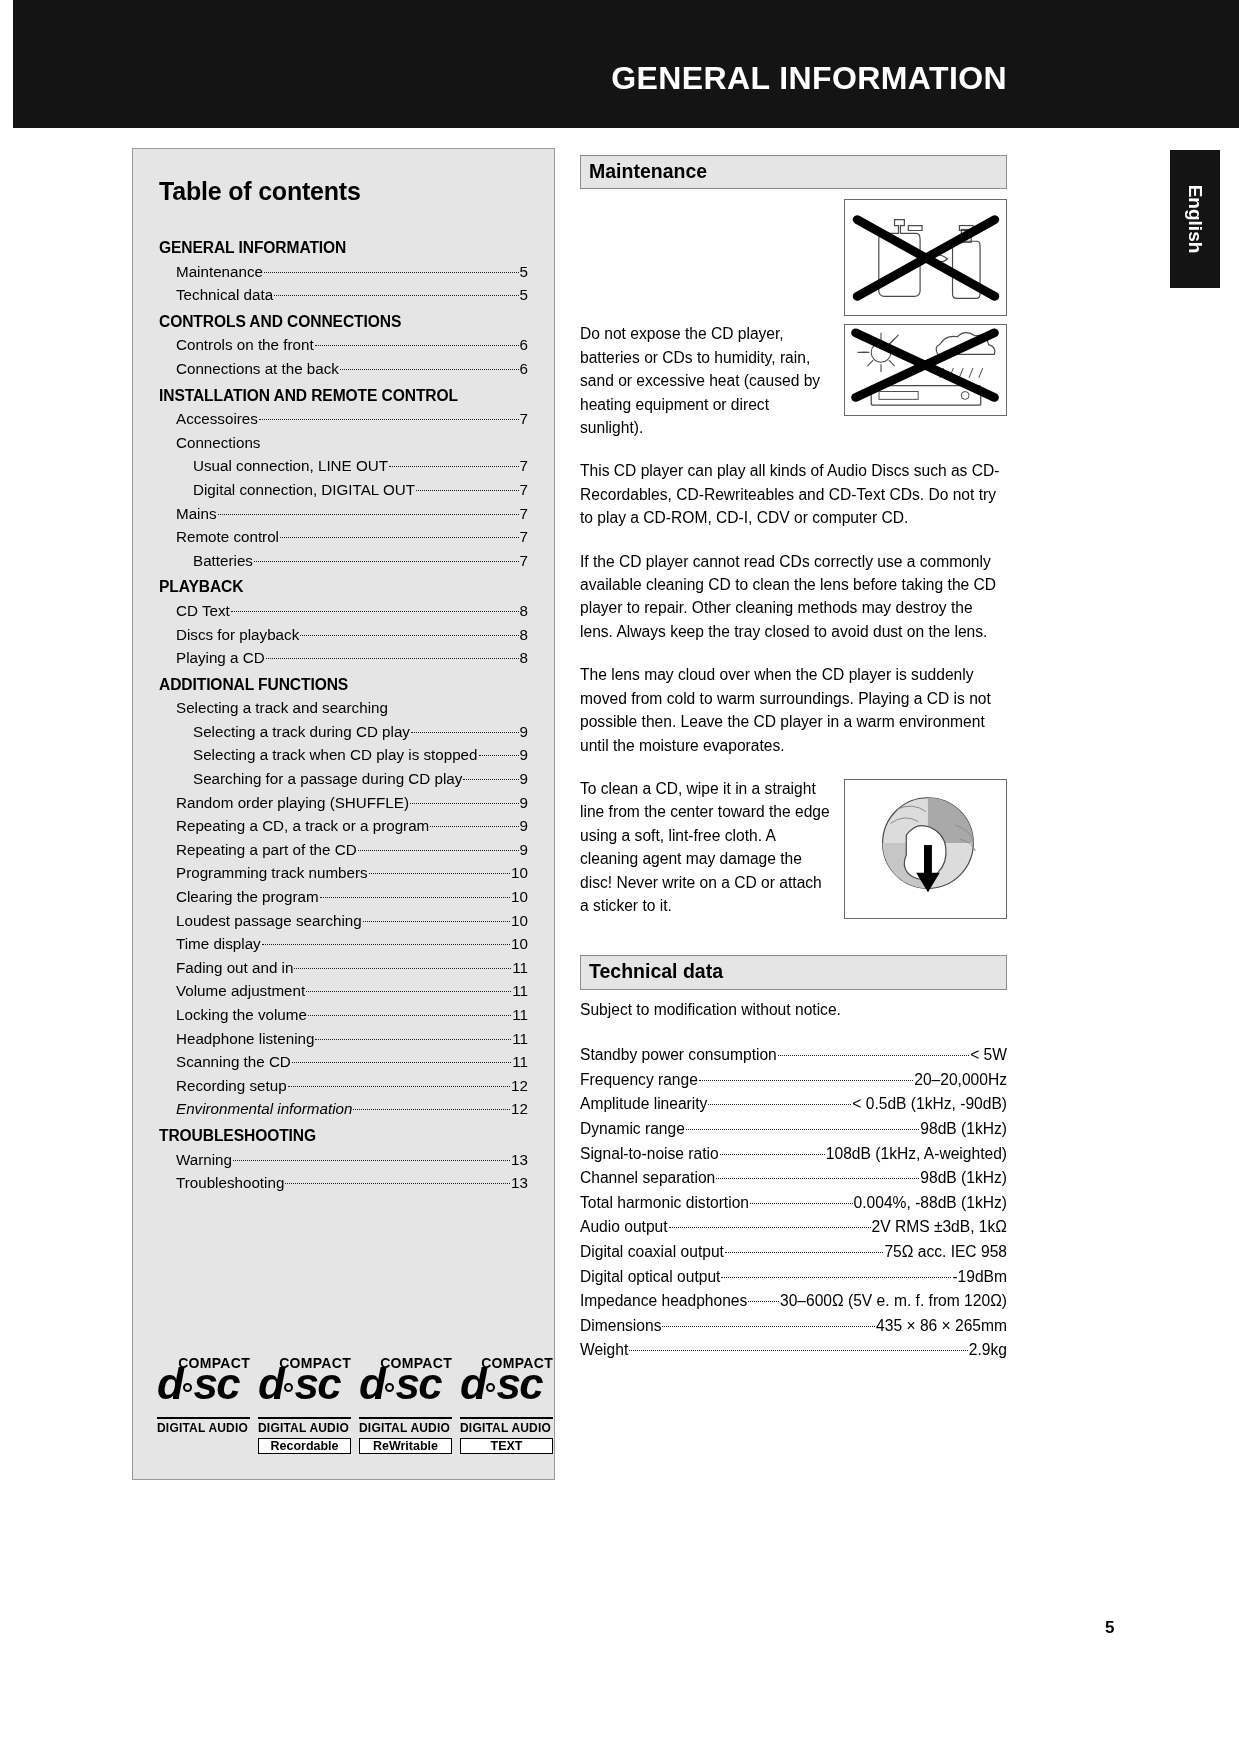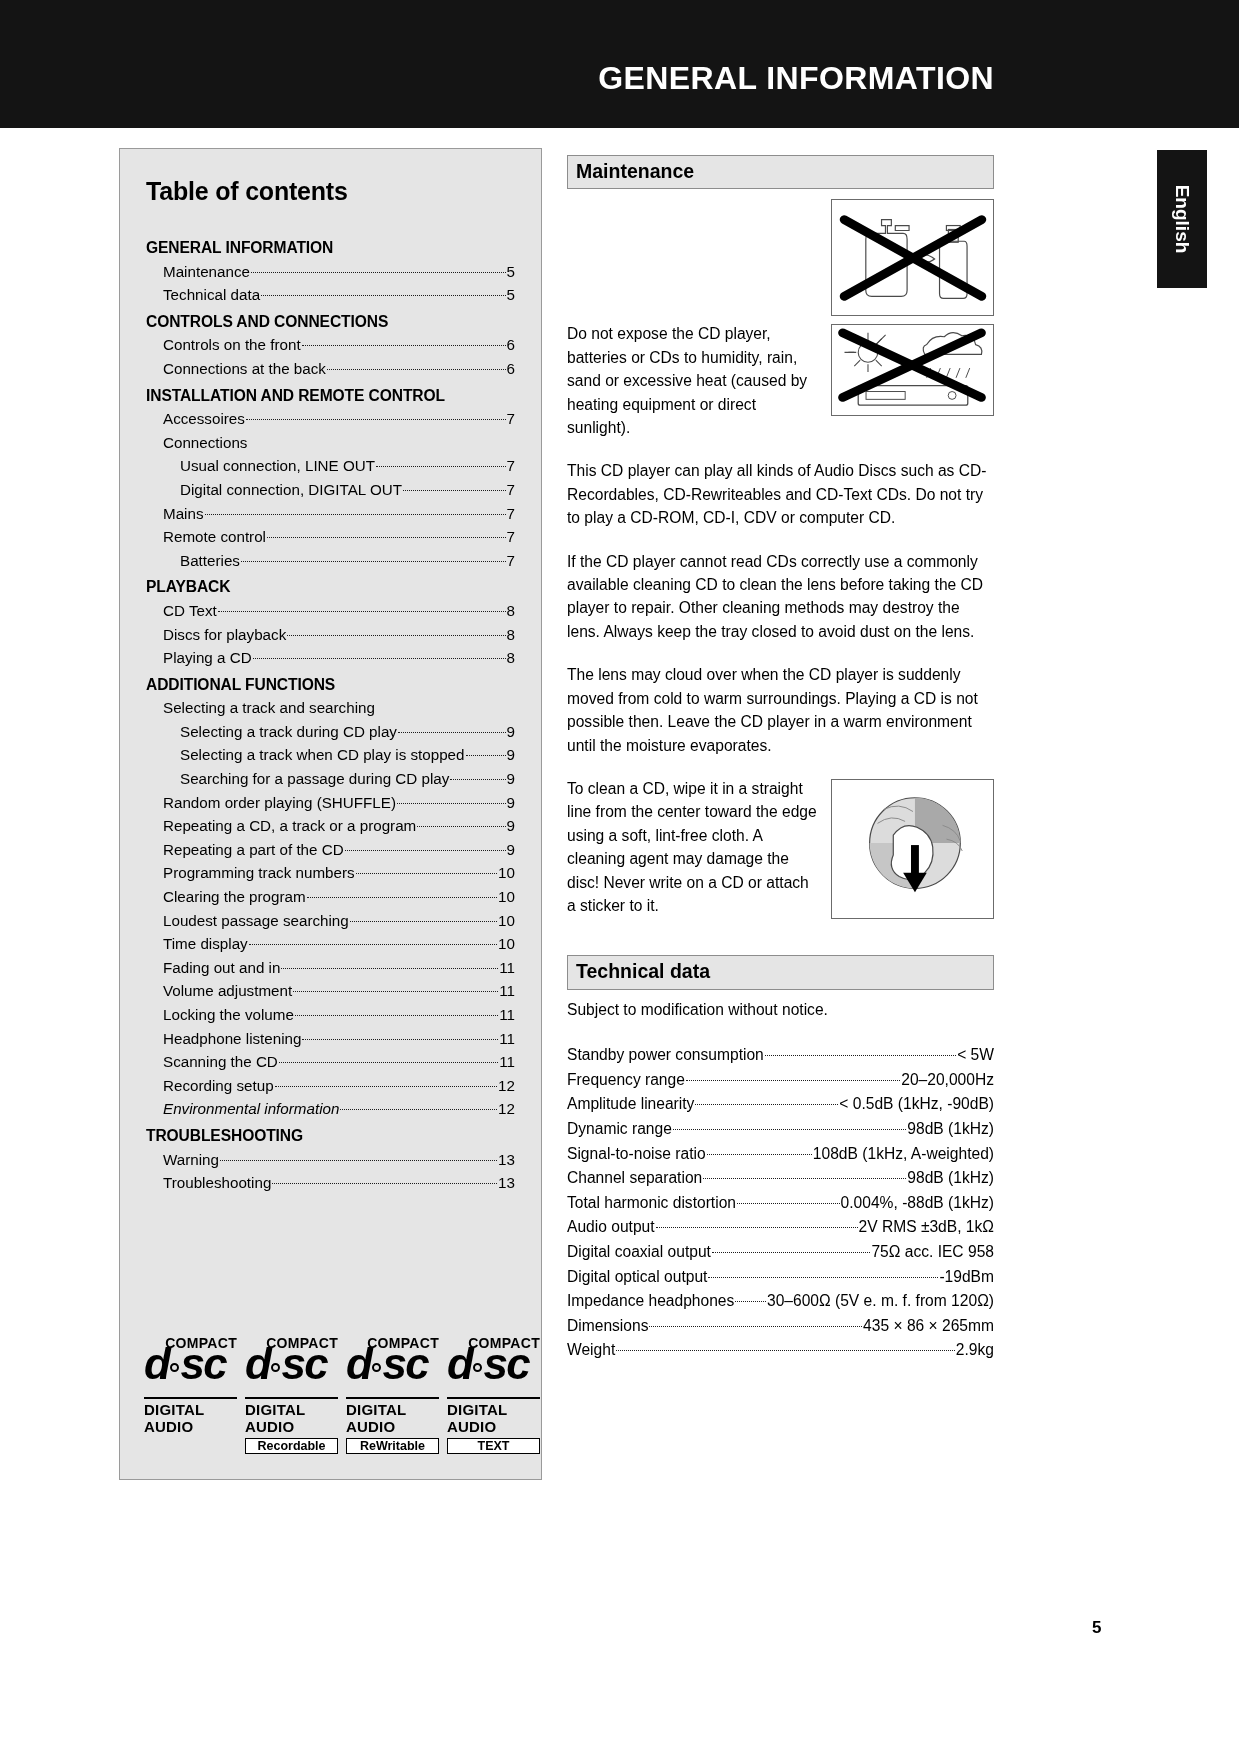--- a/index.html
+++ b/index.html
@@ -3,21 +3,21 @@
 <meta charset="utf-8">
 <style>
   * { box-sizing: border-box; margin: 0; padding: 0; }
   html, body {
     width: 1239px; height: 1754px;
     background: #ffffff;
     font-family: "Liberation Sans", sans-serif;
     color: #000;
     overflow: hidden;
   }
-  .page { position: relative; width: 1053px; height: 1754px; background:#fff; }
+  .page { position: relative; width: 1053px; height: 1754px; background:#fff;margin-left:13px; }
 
   
   .header-bar {
     position: absolute; left: 0; top: 0; width: 1239px; height: 128px;
     background: #141414;
   }
   .header-title {
     position: absolute; right: 245px; top: 60px;
     color: #ffffff; font-size: 32px; font-weight: bold;
     letter-spacing: 0.4px; font-family: "Liberation Sans", sans-serif;
@@ -80,21 +80,21 @@
     position: absolute; left: 0; top: 11px;
     font-size: 44px; font-weight: bold; font-style: italic;
     letter-spacing: -1.5px; line-height: 36px;
   }
   .logo-disc .dhole {
     display:inline-block; width: 9px; height: 9px; border-radius: 50%;
     background: #e5e5e5; border: 2px solid #000; vertical-align: middle;
     margin: 0 1px;
   }
   .logo-bottom {
-    font-size: 15px; font-weight: bold; letter-spacing: 0.2px;
+    font-size: 12px; font-weight: bold; letter-spacing: 0.2px;
     border-top: 2px solid #000; padding-top: 2px; text-align: left;
   }
   .logo-tagbox {
     margin-top: 3px; border: 1.6px solid #000; text-align: center;
     font-size: 12.5px; font-weight: bold; padding: 0 2px; background:#fff;
   }
   .logo-tagbox.empty { border: none; background: transparent; height: 19px; }
 
   
   .right-col {

